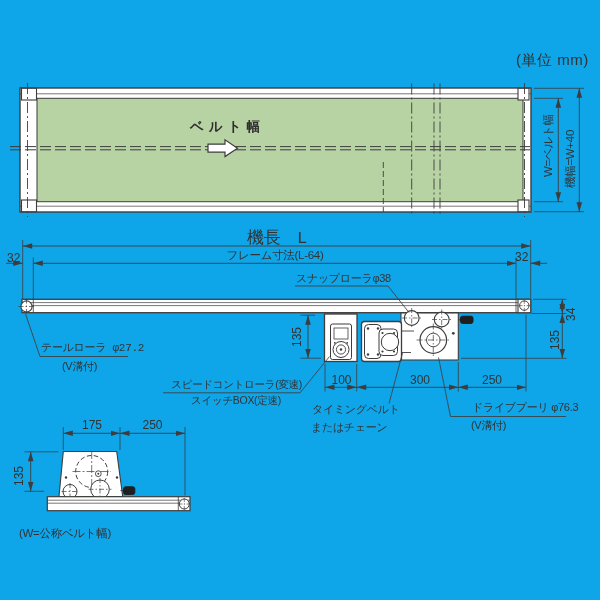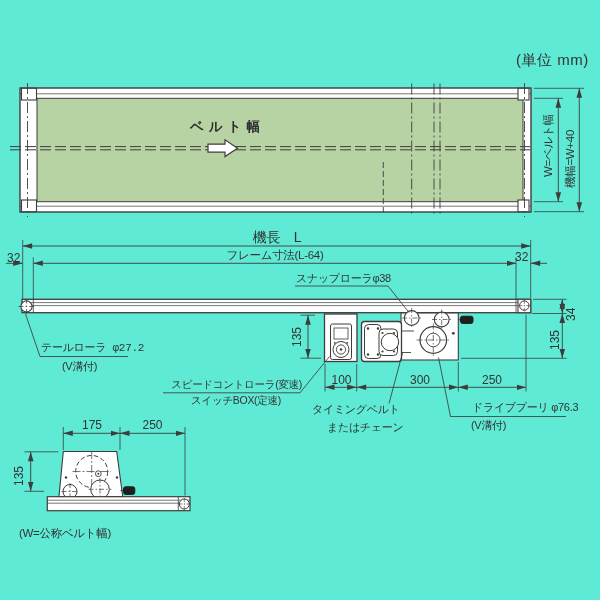--- a/index.html
+++ b/index.html
@@ -1,17 +1,17 @@
 <!DOCTYPE html>
 <html><head>
 <meta charset="utf-8">
 <style>
   html,body{margin:0;padding:0;}
   body{background:#e8ebef;font-family:"Liberation Sans","DejaVu Sans",sans-serif;}
-  #stage{position:relative;width:600px;height:600px;background:#5eead4;overflow:hidden;}
+  #stage{position:relative;width:600px;height:600px;background:#0ea5e9;overflow:hidden;}
   #drawing{position:absolute;left:0;top:0;}
   .ln{stroke:#3d3d3d;fill:none;}
   .fw{fill:#ffffff;stroke:#3d3d3d;}
   .dot{fill:#3d3d3d;stroke:none;}
   .plug{fill:#1f1f1f;stroke:#1f1f1f;}
   .lbl{position:absolute;color:#333;font-size:11px;line-height:1.1;white-space:nowrap;letter-spacing:-0.3px;}
   .num{font-size:12px;letter-spacing:0;}
   .rot{transform:rotate(-90deg);transform-origin:left top;}
   .ctr{text-align:center;}
   .rgt{text-align:right;}
@@ -204,42 +204,42 @@
     <line class="ln" x1="24.5" y1="491.3" x2="44" y2="491.3" stroke-width="0.8"></line>
   </g>
 </svg>
 
 <div id="unit-note" class="lbl" style="left:516px;top:52px;">(単位 mm)</div>
 
 <div id="direction" class="lbl" style="left:190px;top:120px;">ベルト幅</div>
 <div class="lbl rot" style="left:542px;top:177px;font-size:11.5px;">W=ベルト幅</div>
 <div class="lbl rot" style="left:564px;top:188px;font-size:11.5px;">機幅=W+40</div>
 
-<div class="lbl ctr" style="left:217px;top:230px;width:120px;font-size:14px;">機長　L</div>
+<div class="lbl ctr" style="left:217px;top:230px;width:120px;font-size:17px;font-family:Liberation Mono, monospace;">機長　L</div>
 <div class="lbl ctr" style="left:205px;top:249px;width:140px;font-size:11.5px;">フレーム寸法(L-64)</div>
 <div class="lbl num" style="left:7px;top:251.5px;">32</div>
 <div class="lbl num" style="left:515px;top:250.5px;">32</div>
 
 <div class="lbl" style="left:296px;top:272px;">スナップローラφ38</div>
 <div class="lbl num rot" style="left:565px;top:321px;">34</div>
 <div class="lbl num rot" style="left:549px;top:350px;">135</div>
 <div class="lbl num rot" style="left:291px;top:347px;">135</div>
 
 <div class="lbl" style="left:41px;top:342px;font-family:Liberation Mono, monospace;">テールローラ φ27.2</div>
 <div class="lbl" style="left:62px;top:360px;">(V溝付)</div>
 
 <div class="lbl rgt" style="left:150px;top:379px;width:152px;font-size:10.5px;">スピードコントローラ(変速)</div>
 <div class="lbl ctr" style="left:166px;top:395px;width:140px;font-size:10.5px;">スイッチBOX(定速)</div>
 
 <div class="lbl num ctr" style="left:326px;top:373.5px;width:31px;">100</div>
 <div class="lbl num ctr" style="left:400px;top:373.5px;width:40px;">300</div>
 <div class="lbl num ctr" style="left:472px;top:373.5px;width:40px;">250</div>
 
 <div class="lbl" style="left:312px;top:402.5px;">タイミングベルト</div>
-<div class="lbl" style="left:311px;top:420.5px;margin-left:16px;">またはチェーン</div>
+<div class="lbl" style="left:311px;top:420.5px;">またはチェーン</div>
 <div class="lbl" style="left:472px;top:400.5px;">ドライブプーリ φ76.3</div>
 <div class="lbl" style="left:471px;top:418.5px;">(V溝付)</div>
 
 <div class="lbl num ctr" style="left:76px;top:418.5px;width:32px;">175</div>
 <div class="lbl num ctr" style="left:136px;top:418.5px;width:33px;">250</div>
 <div class="lbl num rot" style="left:13px;top:486px;">135</div>
 
 <div class="lbl" style="left:19px;top:527px;font-size:11.5px;">(W=公称ベルト幅)</div>
 
 </div>

